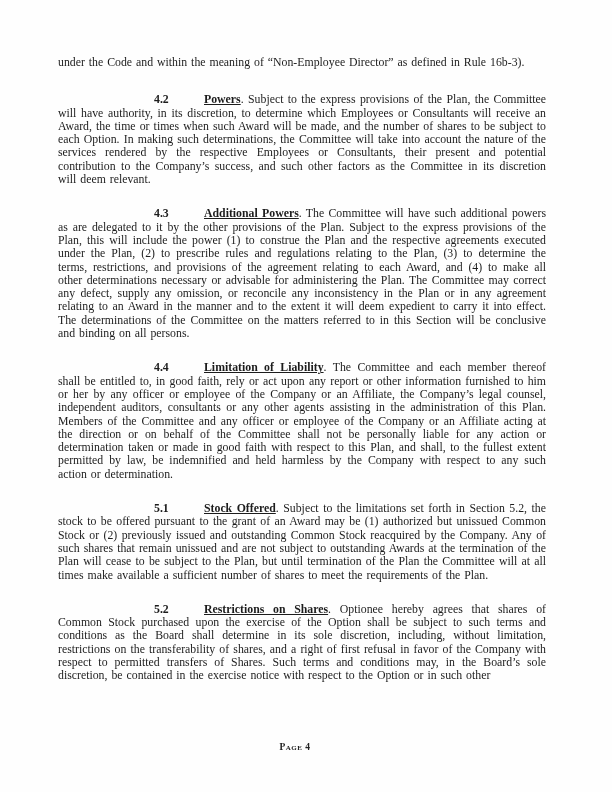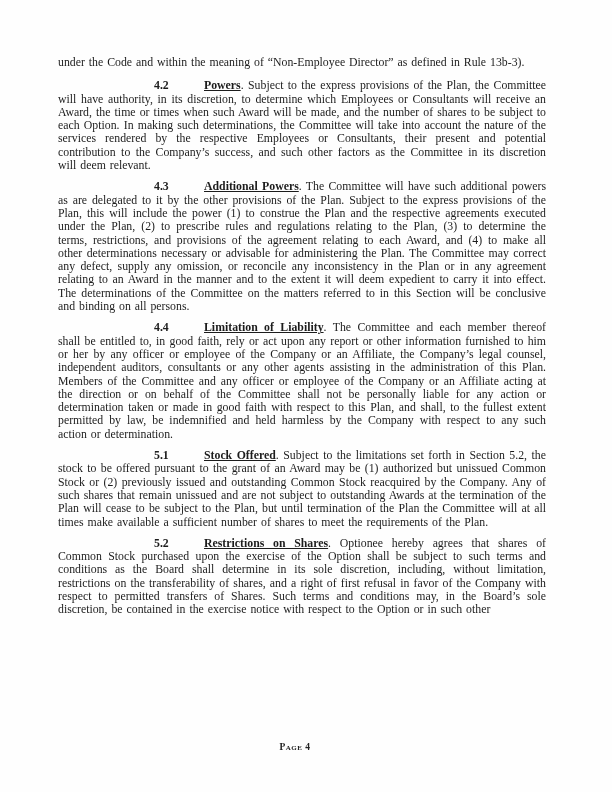--- a/index.html
+++ b/index.html
@@ -21,22 +21,22 @@
     position: absolute;
     left: 58px;
     top: 56px;
     width: 488px;
     text-align: justify;
     font-size: 11.8px;
     line-height: 13.3px;
     word-spacing: 1px;
   }
   .para { margin: 0; }
-  .para + .para { margin-top: 8px; }
-  .para.plain + .para.sub { margin-top: 10px; }
+  .para + .para { margin-top: 21px; }
+  .para.plain + .para.sub { margin-top: 24px; }
   .para.section { margin-top: 20px; }
   .para.section + .para { margin-top: 9px; }
   .para.sub { text-indent: 96px; }
   .para.section { text-indent: 49px; }
   .num {
     font-weight: bold;
     display: inline-block;
     width: 50px;
     text-indent: 0;
   }
@@ -56,21 +56,21 @@
     font-variant: small-caps;
     letter-spacing: 0.5px;
     color: #222;
   }
 </style>
 </head>
 <body>
 
 <div class="page">
   <div class="content" id="paragraphs">
-      <p class="para plain"><span>under the Code and within the meaning of “Non-Employee Director” as defined in Rule 13b-3).</span></p>
+      <p class="para plain"><span>under the Code and within the meaning of “Non-Employee Director” as defined in Rule 16b-3).</span></p>
       <p class="para sub"><span class="num">4.2</span><span class="head">Powers</span><span>. Subject to the express provisions of the Plan, the Committee will have authority, in its discretion, to determine which Employees or Consultants will receive an Award, the time or times when such Award will be made, and the number of shares to be subject to each Option. In making such determinations, the Committee will take into account the nature of the services rendered by the respective Employees or Consultants, their present and potential contribution to the Company’s success, and such other factors as the Committee in its discretion will deem relevant.</span></p>
       <p class="para sub"><span class="num">4.3</span><span class="head">Additional Powers</span><span>. The Committee will have such additional powers as are delegated to it by the other provisions of the Plan. Subject to the express provisions of the Plan, this will include the power (1) to construe the Plan and the respective agreements executed under the Plan, (2) to prescribe rules and regulations relating to the Plan, (3) to determine the terms, restrictions, and provisions of the agreement relating to each Award, and (4) to make all other determinations necessary or advisable for administering the Plan. The Committee may correct any defect, supply any omission, or reconcile any inconsistency in the Plan or in any agreement relating to an Award in the manner and to the extent it will deem expedient to carry it into effect. The determinations of the Committee on the matters referred to in this Section will be conclusive and binding on all persons.</span></p>
       <p class="para sub"><span class="num">4.4</span><span class="head">Limitation of Liability</span><span>. The Committee and each member thereof shall be entitled to, in good faith, rely or act upon any report or other information furnished to him or her by any officer or employee of the Company or an Affiliate, the Company’s legal counsel, independent auditors, consultants or any other agents assisting in the administration of this Plan. Members of the Committee and any officer or employee of the Company or an Affiliate acting at the direction or on behalf of the Committee shall not be personally liable for any action or determination taken or made in good faith with respect to this Plan, and shall, to the fullest extent permitted by law, be indemnified and held harmless by the Company with respect to any such action or determination.</span></p>
       <p class="para sub"><span class="num">5.1</span><span class="head">Stock Offered</span><span>. Subject to the limitations set forth in Section 5.2, the stock to be offered pursuant to the grant of an Award may be (1) authorized but unissued Common Stock or (2) previously issued and outstanding Common Stock reacquired by the Company. Any of such shares that remain unissued and are not subject to outstanding Awards at the termination of the Plan will cease to be subject to the Plan, but until termination of the Plan the Committee will at all times make available a sufficient number of shares to meet the requirements of the Plan.</span></p>
       <p class="para sub"><span class="num">5.2</span><span class="head">Restrictions on Shares</span><span>.  Optionee hereby agrees that shares of Common Stock purchased upon the exercise of the Option shall be subject to such terms and conditions as the Board shall determine in its sole discretion, including, without limitation, restrictions on the transferability of shares, and a right of first refusal in favor of the Company with respect to permitted transfers of Shares.  Such terms and conditions may, in the Board’s sole discretion, be contained in the exercise notice with respect to the Option or in such other</span></p>
     </div>
   <div class="footer">
     <span>Page 4</span>
   </div>
 </div>

